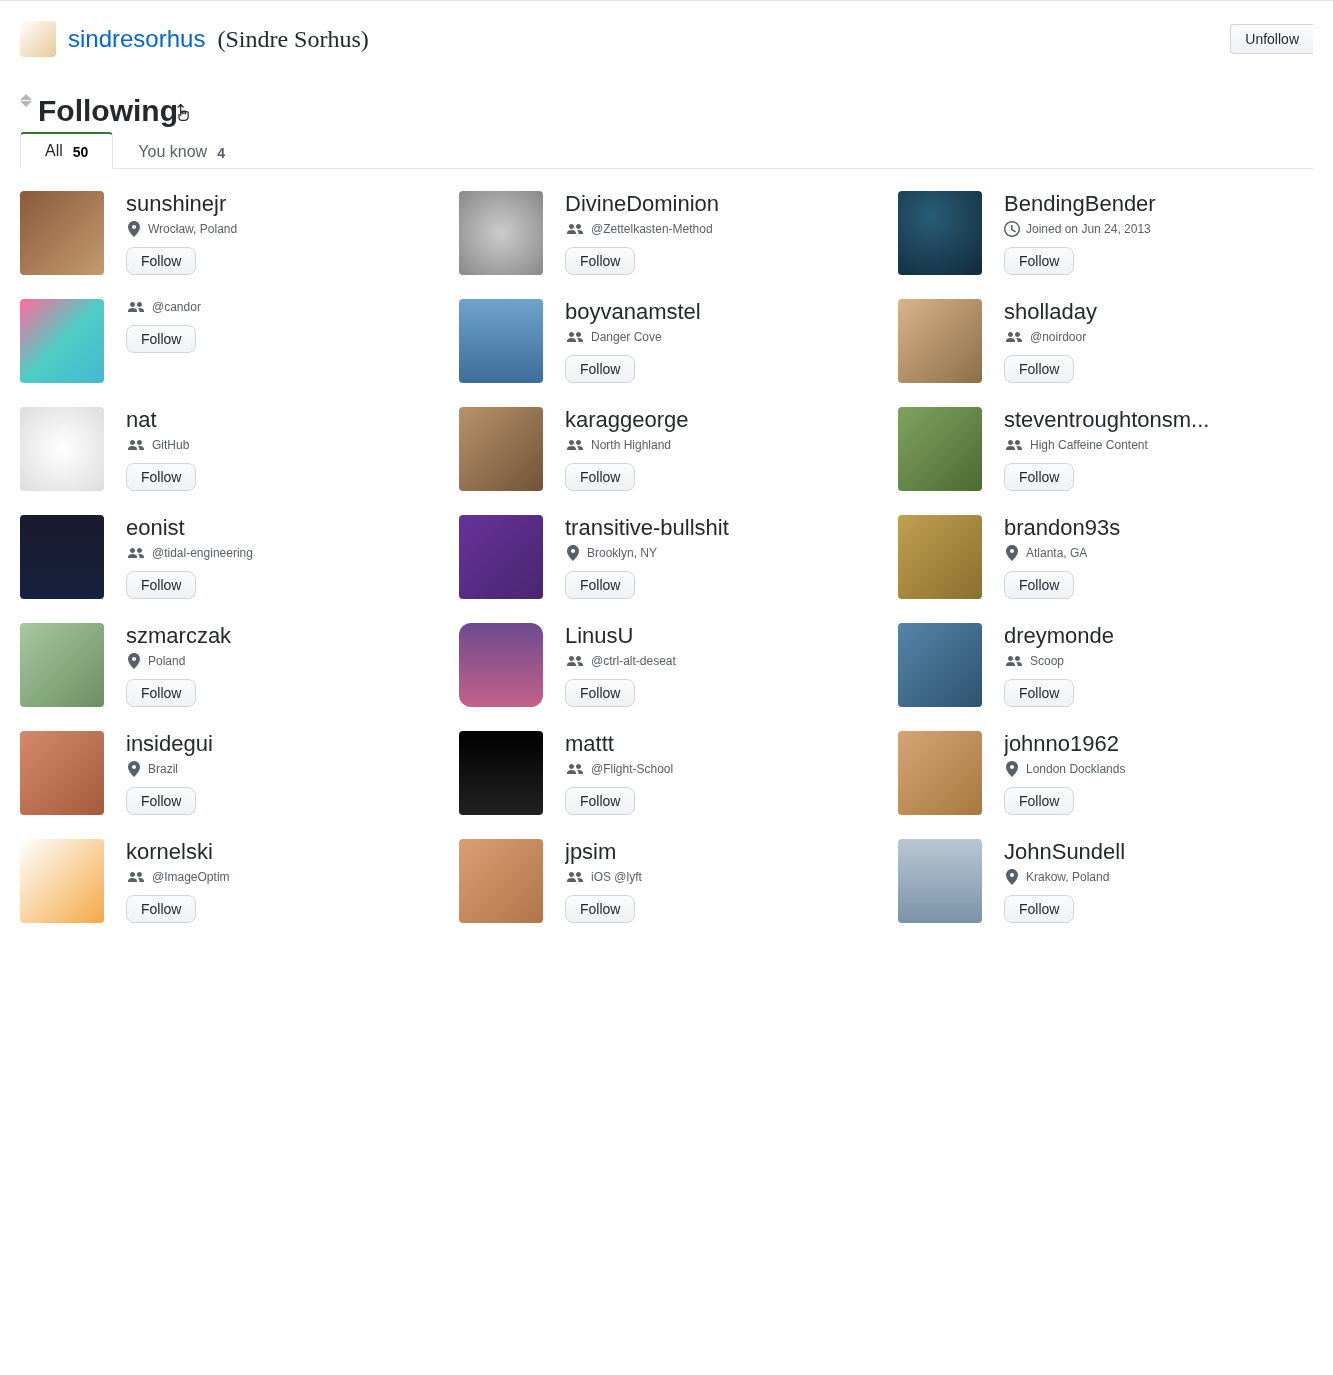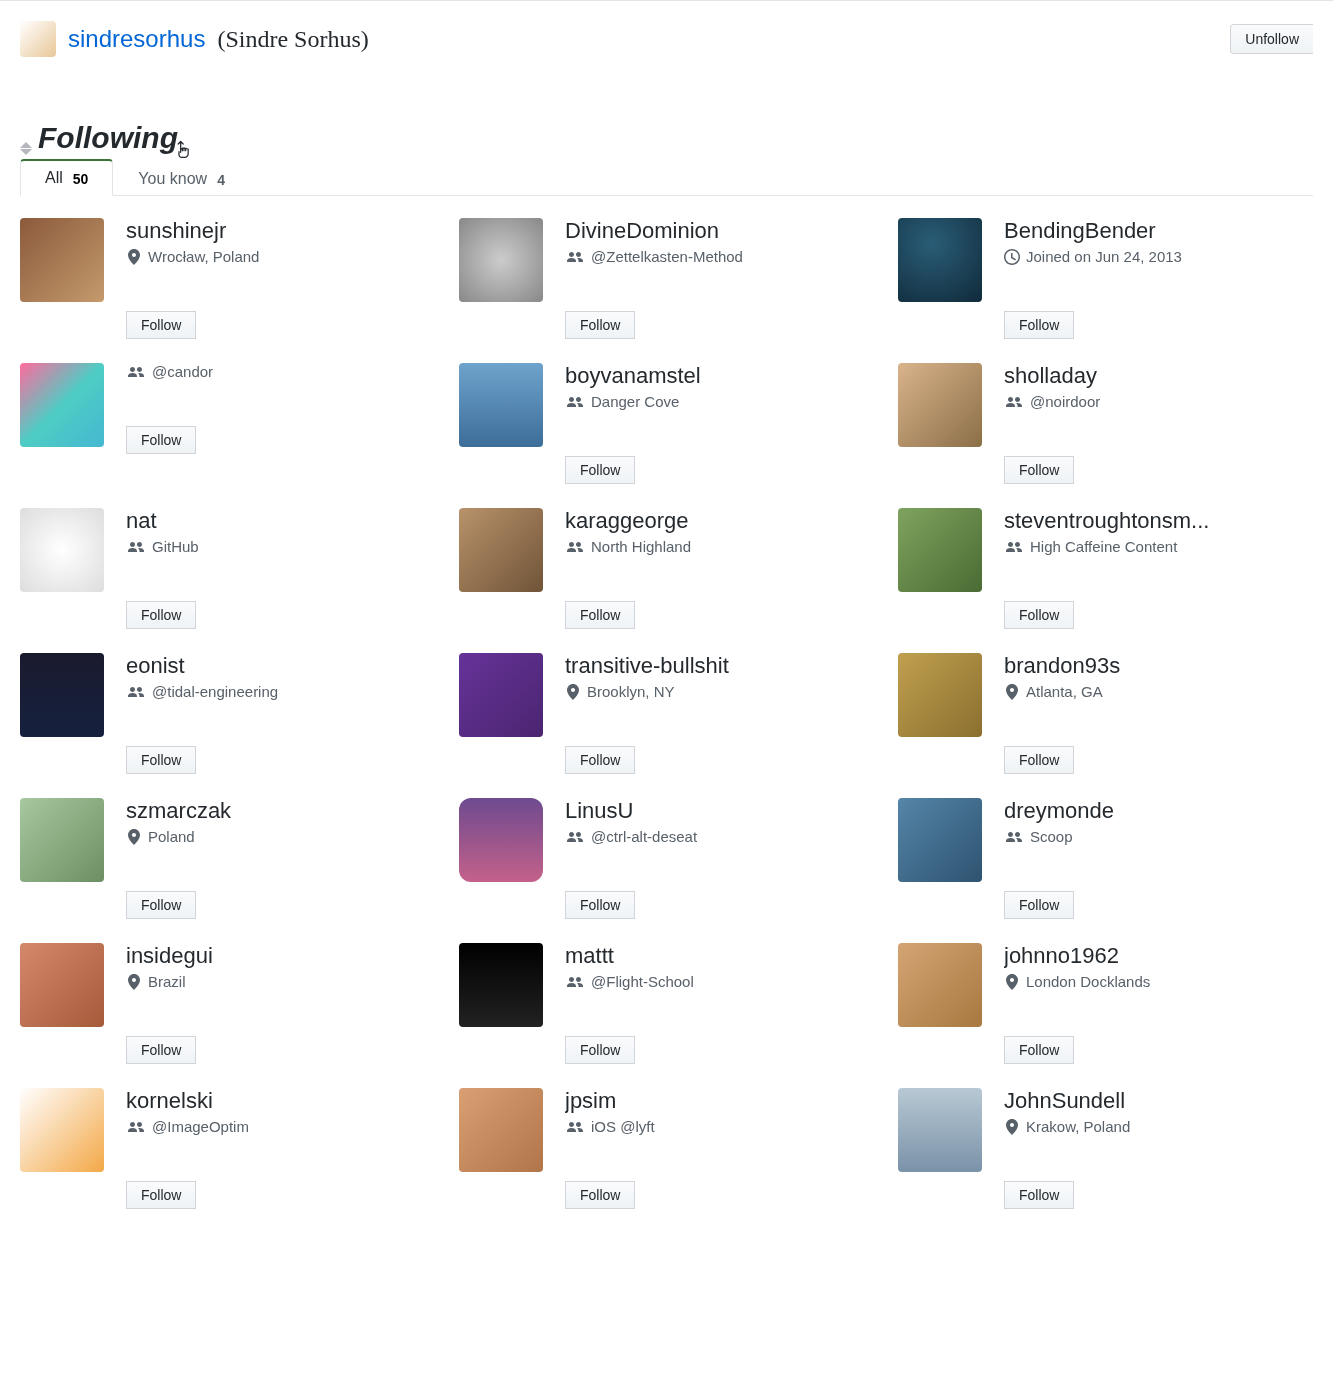--- a/index.html
+++ b/index.html
@@ -31,24 +31,23 @@
     border: 1px solid #d1d5da;
     border-radius: 4px 0 0 4px;
     background: linear-gradient(#fafbfc,#eff3f6);
     color: #24292e;
     cursor: pointer;
     border-right: none;
   }
 
   .section-title-row {
     display: flex;
-    align-items: flex-end;
+    align-items: flex-start;
     gap: 6px;
-    margin-top: 44px;
-    font-style: italic;
+    margin-top: 17px;
   }
   .sort-caret { color: #959da5; font-size: 14px; line-height: 1; cursor: pointer; display:flex; flex-direction:column; gap:1px;}
   .sort-caret span { width:0;height:0;border-left:6px solid transparent;border-right:6px solid transparent;}
   .caret-up { border-bottom:6px solid #b4b8bd; }
   .caret-down { border-top:6px solid #b4b8bd; }
   .section-title {
     font-size: 30px;
     font-weight: 600;
     position: relative;
   }
@@ -115,38 +114,37 @@
     overflow: hidden;
     text-overflow: ellipsis;
     font-weight: 400;
     margin-bottom: 4px;
   }
   .meta {
     display: flex;
     align-items: center;
     gap: 6px;
     color: #586069;
-    font-size: 15px;
+    font-size: 12px;
     margin-bottom: 10px;
     white-space: nowrap;
     overflow: hidden;
     text-overflow: ellipsis;
   }
   .meta svg { width: 16px; height: 16px; fill: #586069; flex-shrink: 0; }
   .meta .org-icon { width: 20px; }
   .follow-btn {
     padding: 5px 14px;
     font-size: 14px;
     font-weight: 500;
     border: 1px solid #d1d5da;
-    border-radius: 0;
+    border-radius: 8px;
     background: linear-gradient(#fafbfc,#eff3f6);
     color: #24292e;
     cursor: pointer;
-    margin-top: 36px;
   }
 
   
   .av0{background:linear-gradient(135deg,#8b5a3c,#c49a6c);}
   .av1{background:radial-gradient(circle,#ccc,#888);}
   .av2{background:radial-gradient(circle at 40% 30%,#2a5d77,#102a3a);}
   .av3{background:linear-gradient(135deg,#ff6b9d,#4ecdc4,#45b7d1);}
   .av4{background:linear-gradient(180deg,#6ea3cc,#3d6d99);}
   .av5{background:linear-gradient(135deg,#d9b38c,#8b6f47);}
   .av6{background:radial-gradient(circle,#fff,#ddd);}

